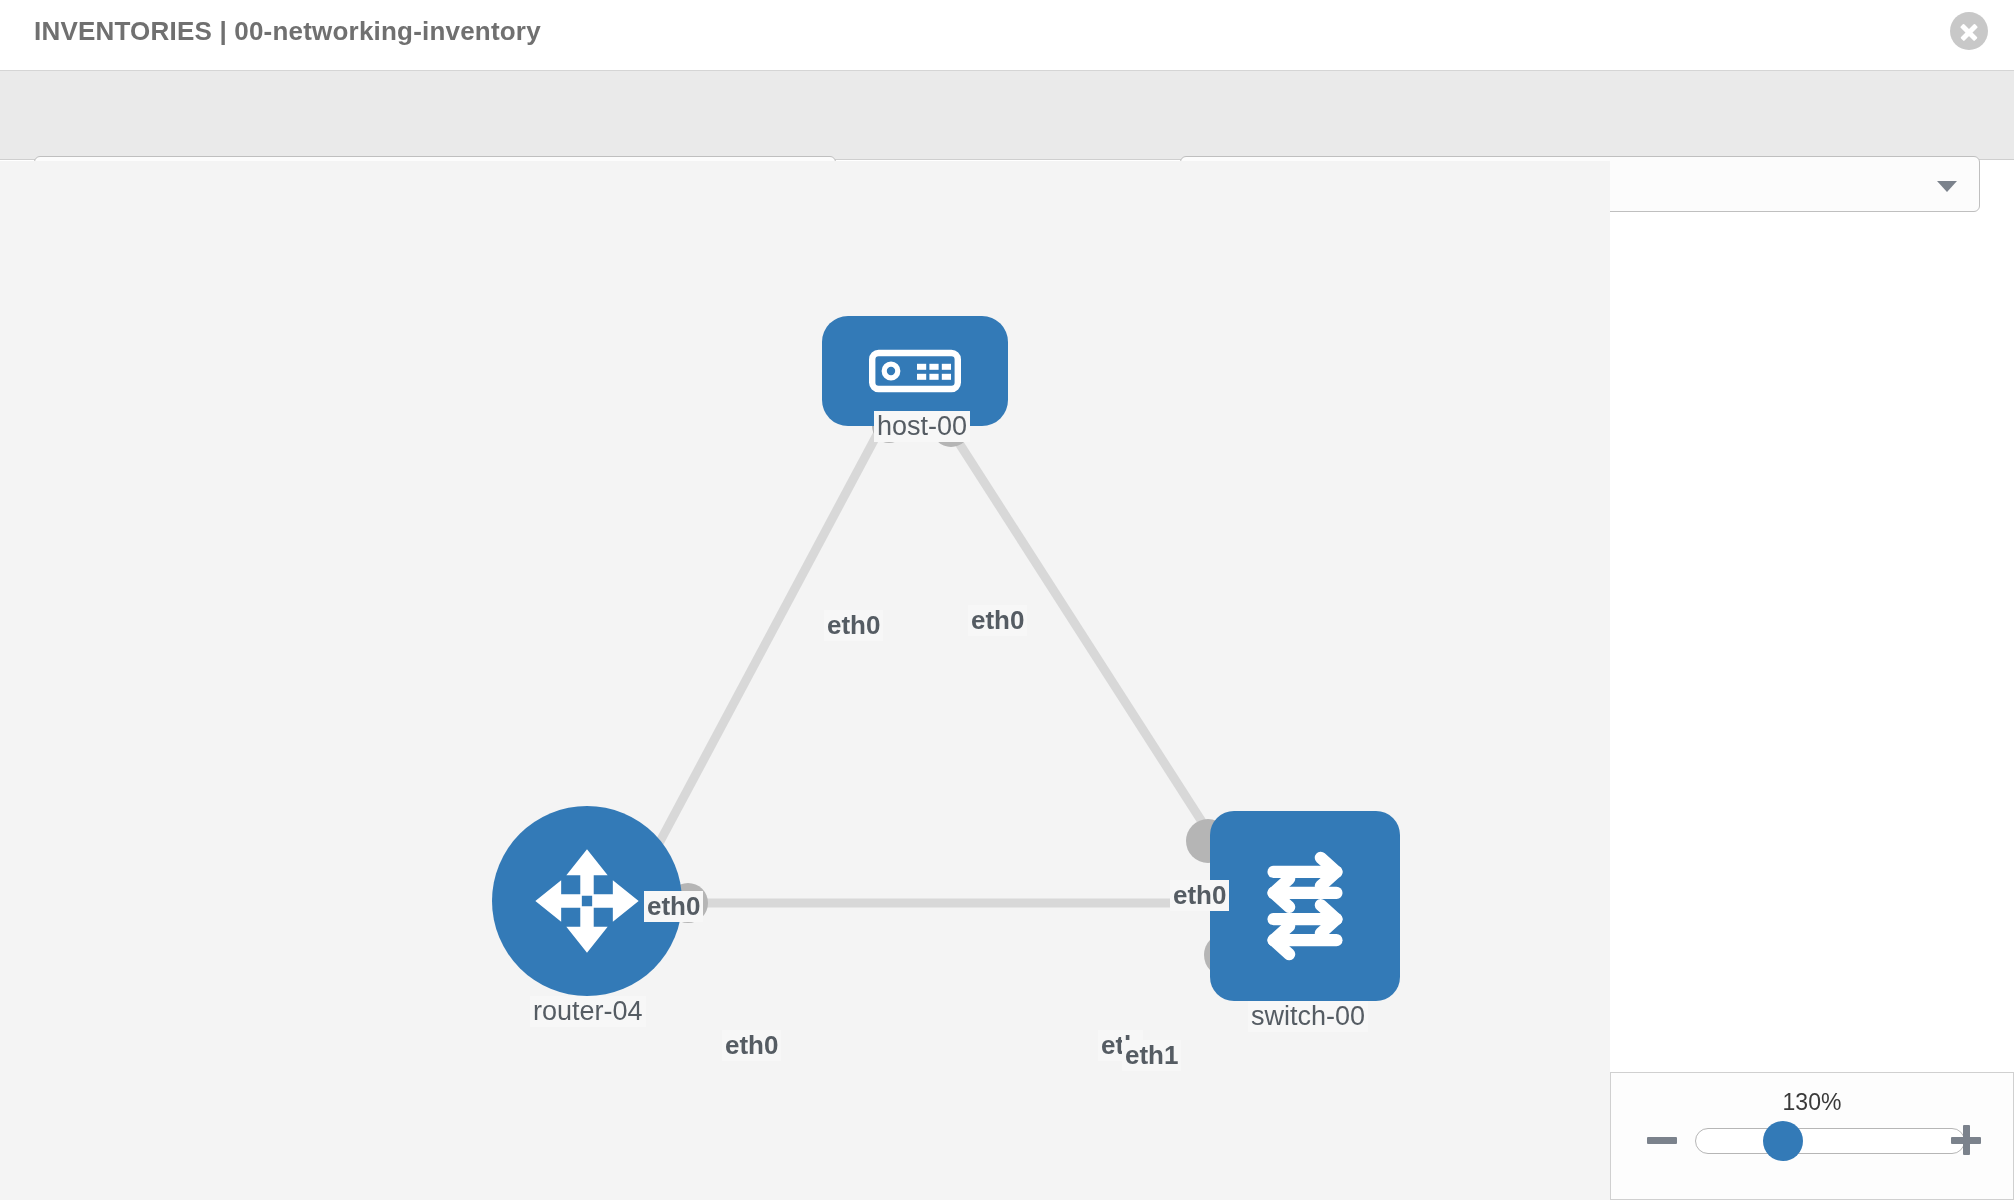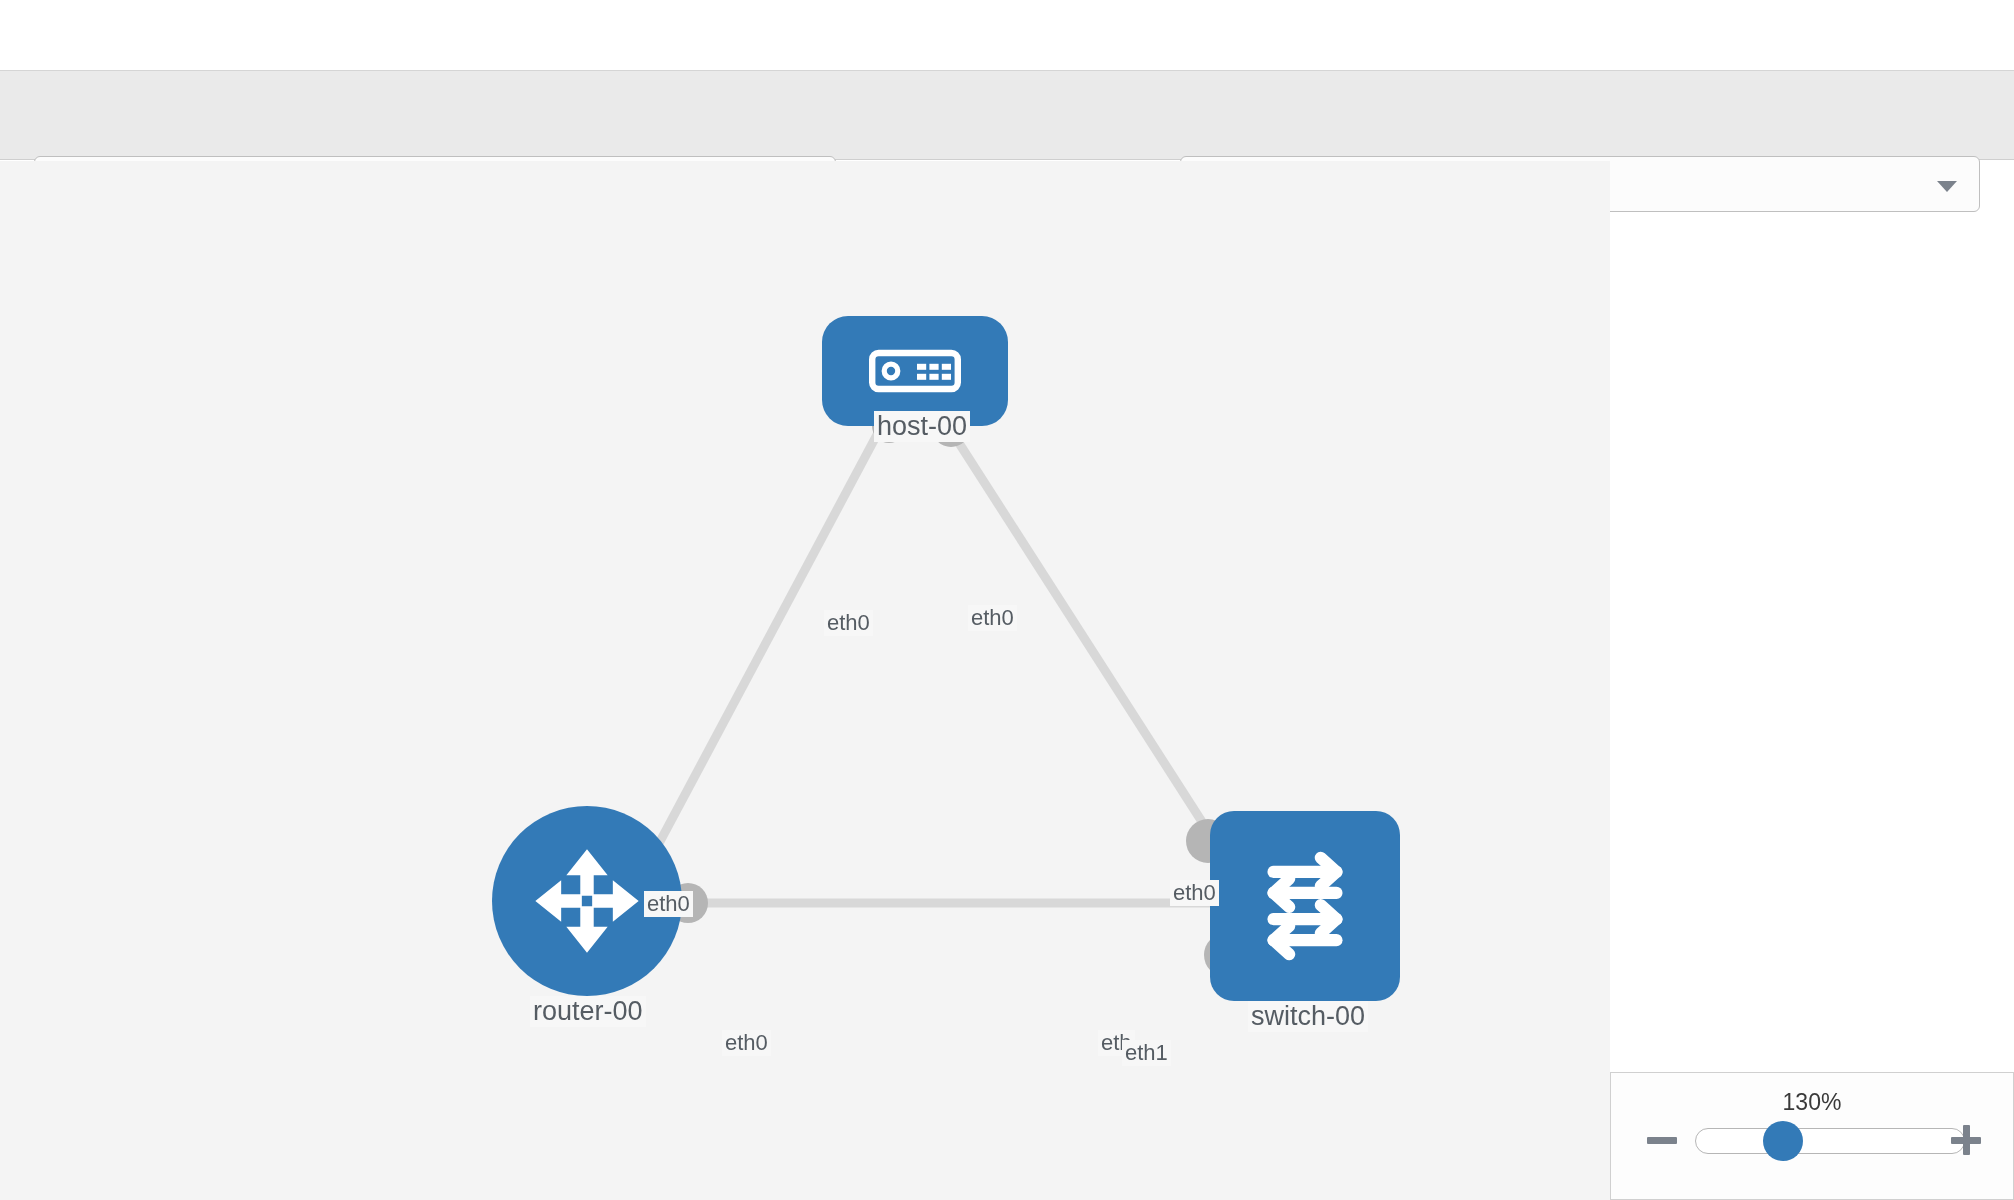--- a/index.html
+++ b/index.html
@@ -110,23 +110,24 @@
   #node-switch .node-shape { width:190px; height:190px; border-radius:24px; }
   #node-switch .node-label { left:38px; top:190px;text-align:right; }
 
   
   .port { position:absolute; background:#b5b5b5; }
   .port.round { border-radius:50%; }
 
   
   .link-label {
     position:absolute;
-    font-size:22px; color:#555c63;
+    font-size:26px; color:#555c63;
     background:#f7f7f7; padding:0 3px;
     white-space:nowrap;
+    font-weight:bold;
   }
 
   
   .zoom-panel {
     position:absolute; right:0; bottom:0;
     width:404px; height:128px;
     background:#fdfdfd;
     border:1px solid #d0d0d0;
     margin-top:11px;
   }
@@ -151,20 +152,27 @@
     position:absolute; left:152px; top:48px;
     width:40px; height:40px; border-radius:50%;
     background:#337ab7; cursor:pointer;
   }
 </style>
 </head>
 <body>
 
 <div class="app">
 
+  <div class="header">
+    <div class="header-title">INVENTORIES | 00-networking-inventory</div>
+    <div class="close-btn">
+      <div class="x1"></div>
+      <div class="x2"></div>
+    </div>
+  </div>
 
   <div class="toolbar">
 
     <div class="actions-select">
       <div class="lbl">ACTIONS</div>
       <div class="caret"></div>
     </div>
 
     <div class="tool-icon wrench-icon">
       <svg width="44" height="44" viewBox="0 0 24 24" aria-hidden="true">
@@ -228,21 +236,21 @@
             <path d="M24 4 L32 14 L26.6 14 L26.6 22 L21.4 22 L21.4 14 L16 14 Z"></path>
 
             <path d="M24 44 L16 34 L21.4 34 L21.4 26 L26.6 26 L26.6 34 L32 34 Z"></path>
 
             <path d="M4 24 L14 16 L14 21.4 L22 21.4 L22 26.6 L14 26.6 L14 32 Z"></path>
 
             <path d="M44 24 L34 32 L34 26.6 L26 26.6 L26 21.4 L34 21.4 L34 16 Z"></path>
           </g>
         </svg>
       </div>
-      <div class="node-label">router-00</div>
+      <div class="node-label">router-04</div>
     </div>
 
     <div class="node" id="node-switch">
       <div class="node-shape">
         <svg width="126" height="126" viewBox="0 0 48 48" aria-hidden="true">
           <g fill="none" stroke="#ffffff" stroke-width="4.6" stroke-linecap="round" stroke-linejoin="round">
             <path d="M12 11 H36"></path>
             <path d="M30 5.6 L36 11 L30 16.4"></path>
             <path d="M36 19 H12"></path>
             <path d="M18 13.6 L12 19 L18 24.4"></path>

